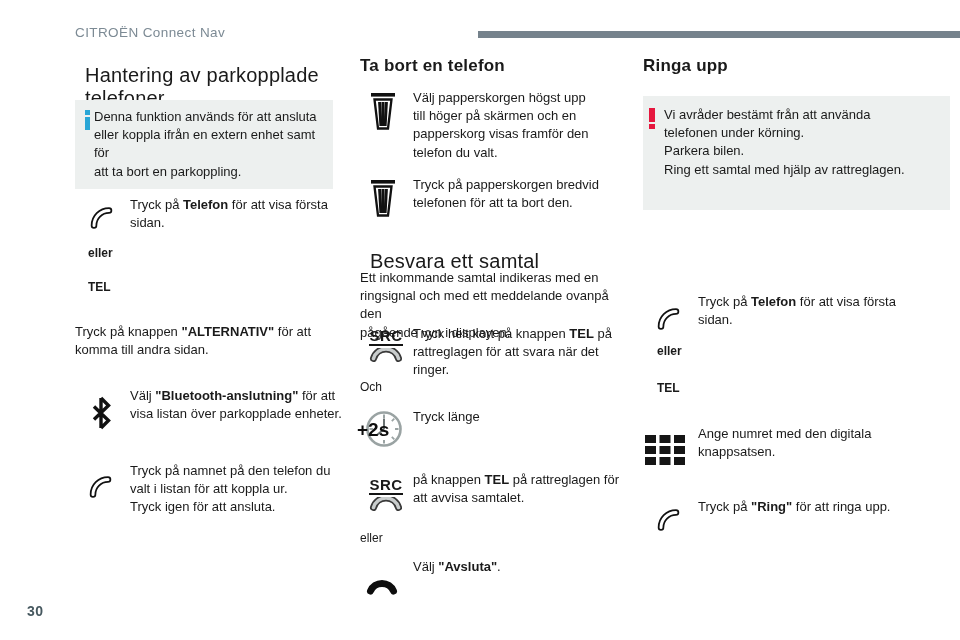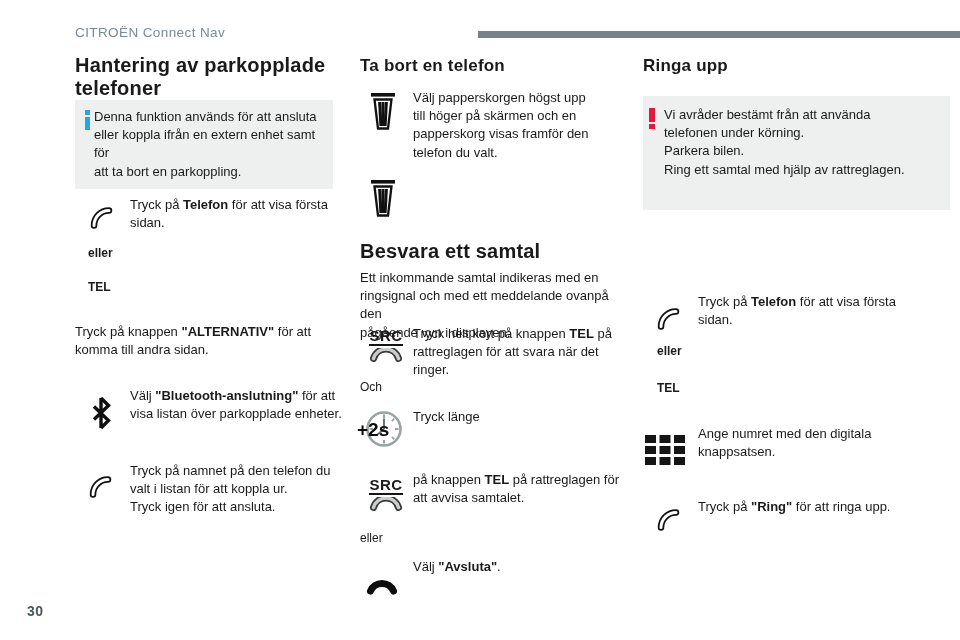--- a/index.html
+++ b/index.html
@@ -1,20 +1,20 @@
 <!DOCTYPE html>
 <html style="--accent_bar: #75828C; --header_text: #7C8A94; --info_icon: #29A6D6; --warning_icon: #E6173E; --box_bg: #EDF0EF; --page_number: #46585F; --watermark: #9B9B9B;"><head>
 <meta charset="utf-8">
 <style>
   html,body{margin:0;padding:0;background:#fff;}
   .page{position:relative;width:960px;height:640px;background:#fff;overflow:hidden;
         font-family:"Liberation Sans",sans-serif;color:#1a1a1a;}
   .accent-bar{position:absolute;left:478px;top:31px;width:482px;height:7px;background:var(--accent_bar,#75828C);}
   .header-title{position:absolute;left:75px;top:25px;font-size:13.5px;color:var(--header_text,#7C8A94);letter-spacing:.4px;}
-  .h-lg{position:absolute;margin:0;font-size:20px;line-height:22.5px;font-weight:bold;white-space:pre-line;letter-spacing:.2px;}
+  .h-lg{position:absolute;margin:10px;font-size:20px;line-height:22.5px;font-weight:normal;white-space:pre-line;letter-spacing:.2px;}
   .h-md{position:absolute;margin:0;font-size:17px;font-weight:bold;letter-spacing:.2px;}
   .txt{margin:0;font-size:13px;line-height:18.2px;white-space:pre-line;}
   .step{position:absolute;}
   .icon{position:absolute;display:block;}
   .lbl{position:absolute;font-size:12px;font-weight:bold;}
   .note-box{position:absolute;background:var(--box_bg,#EDF0EF);box-sizing:border-box;display:flex;align-items:flex-start;}
   .info-box{padding:8px 10px;gap:4px;}
   .warn-box{padding:10px 10px 10px 6px;gap:9px;}
   .glyph{flex:none;display:flex;flex-direction:column;align-items:center;margin-top:2px;}
   .i-dot{width:5px;height:5px;background:var(--info_icon,#29A6D6);}
@@ -108,20 +108,22 @@
   <div class="step" style="left:360px;top:176px;width:268px">
     <span class="icon" style="left:8px;top:2px">
       <svg width="30" height="41" viewBox="0 0 30 41">
         <rect x="3" y="2" width="24" height="3.6" fill="#111"></rect>
         <path d="M6.5 8.5 L10 37.5 H20 L23.5 8.5 Z" fill="none" stroke="#111" stroke-width="2.3"></path>
         <line x1="11.6" y1="11" x2="12.9" y2="35" stroke="#111" stroke-width="3"></line>
         <line x1="15" y1="11" x2="15" y2="35" stroke="#111" stroke-width="3"></line>
         <line x1="18.4" y1="11" x2="17.1" y2="35" stroke="#111" stroke-width="3"></line>
       </svg>
     </span>
+    <p class="txt" style="margin-left:53px;width:215px">Tryck på papperskorgen bredvid
+telefonen för att ta bort den.</p>
   </div>
 
   <h2 class="h-lg" style="left:360px;top:240px">Besvara ett samtal</h2>
 
   <p class="txt" style="position:absolute;left:360px;top:269px;width:272px">Ett inkommande samtal indikeras med en
 ringsignal och med ett meddelande ovanpå den
 pågående vyn i displayen.</p>
 
   <div class="step" style="left:360px;top:325px;width:268px">
     <span class="icon src-icon" style="left:6px;top:3px">

